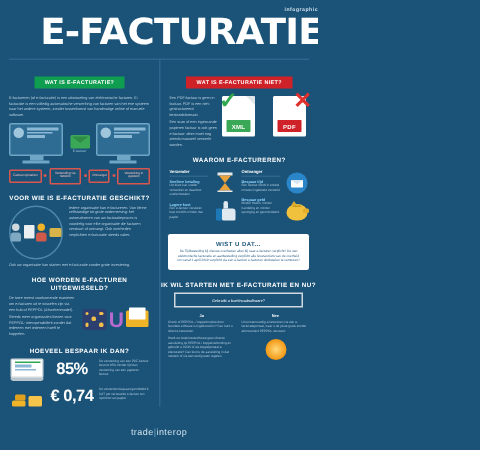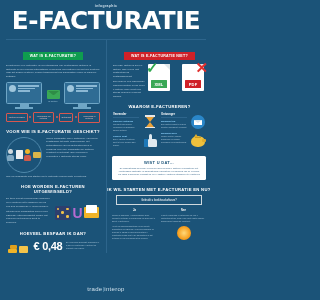--- a/index.html
+++ b/index.html
@@ -5,21 +5,21 @@
   * { box-sizing: border-box; margin: 0; padding: 0; }
   html, body {
     width: 212px; height: 300px;
     font-family: "Liberation Sans", sans-serif;
     background: #1b5378;
     overflow: hidden;
   }
   .page { position: relative; width: 212px; height: 300px; background: #1b5378; }
 
   
-  .header { padding: 4px 0 3px; text-align: center; }
+  .header { padding: 4px 0 3px; text-align: right; }
   .kicker {
     font-size: 3.4px; letter-spacing: .35px; font-weight: 700;
     color: #cfe0ec; text-transform: lowercase;
   }
   .maintitle {
     font-family: "DejaVu Sans", sans-serif;
     font-size: 24px; line-height: 24px; font-weight: 900;
     color: #ffffff; letter-spacing: -0.5px;
     transform: scaleX(1.03);
     margin-top: 1px;
@@ -292,31 +292,45 @@
               <i style="left:2px;bottom:2px"></i>
               <i style="right:2px;bottom:2px"></i>
           </div>
           <div class="ico-peppol">U</div>
           <div class="ico-mailgold"></div>
         </div>
       </div>
 
       <div class="sec-title" style="margin-top:6px">Hoeveel bespaar ik dan?</div>
 
+      <div class="stat">
+        <div class="stat-ico">
+            <div class="lap">
+              <div class="sc">
+                <i></i>
+                <i></i>
+                <i></i>
+              </div>
+              <div class="kb"></div>
+            </div>
+          </div>
+        <div class="stat-num">85%</div>
+        <div class="stat-txt">De verwerking van een PDF-factuur kost tot 85% minder tijd dan verwerking van een papieren factuur.</div>
+      </div>
 
 
       <div class="stat">
         <div class="stat-ico">
             <div class="coins">
               <div class="c c1"></div>
               <div class="c c2"></div>
               <div class="c c3"></div>
             </div>
           </div>
-        <div class="stat-num">€ 0,48</div>
+        <div class="stat-num">€ 0,74</div>
         <div class="stat-txt">De verzender bespaart gemiddeld € 0,87 per verstuurde e-factuur ten opzichte van papier.</div>
       </div>
     </div>
 
     <div class="colR">
       <div style="text-align:center"><span class="badge red">Wat is e-facturatie niet?</span></div>
 
       <div style="display:flex;gap:3px;margin-top:3px">
         <div style="flex:1">
           <div class="body-txt">Een PDF-factuur is geen e-factuur. PDF is een niet-gestructureerd bestandsformaat.</div>

